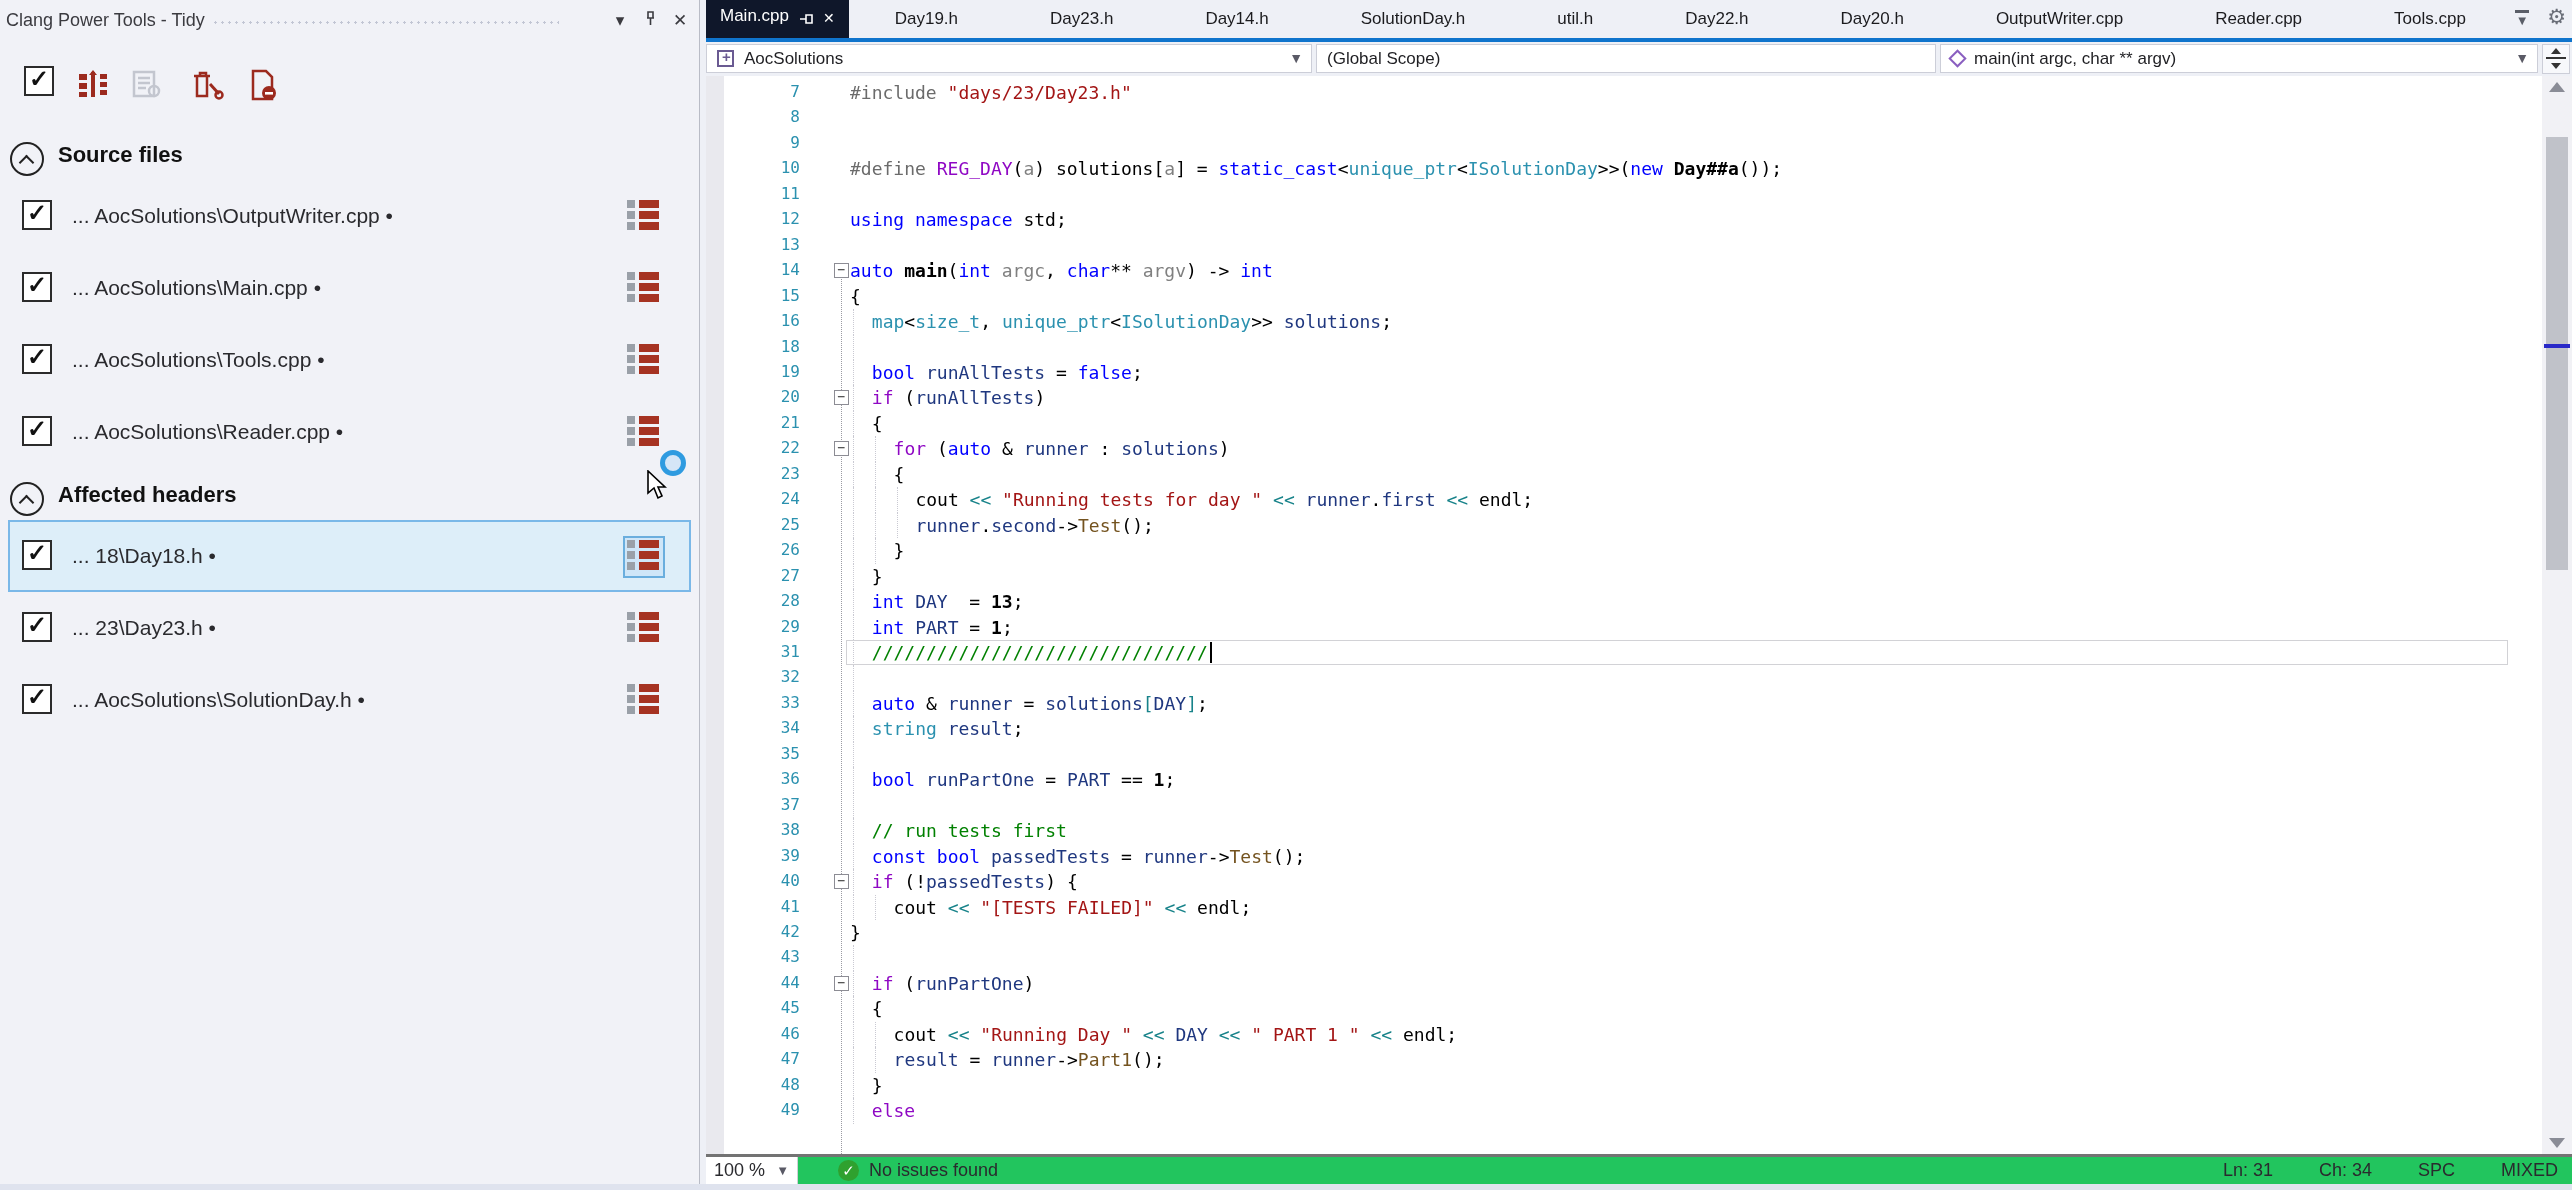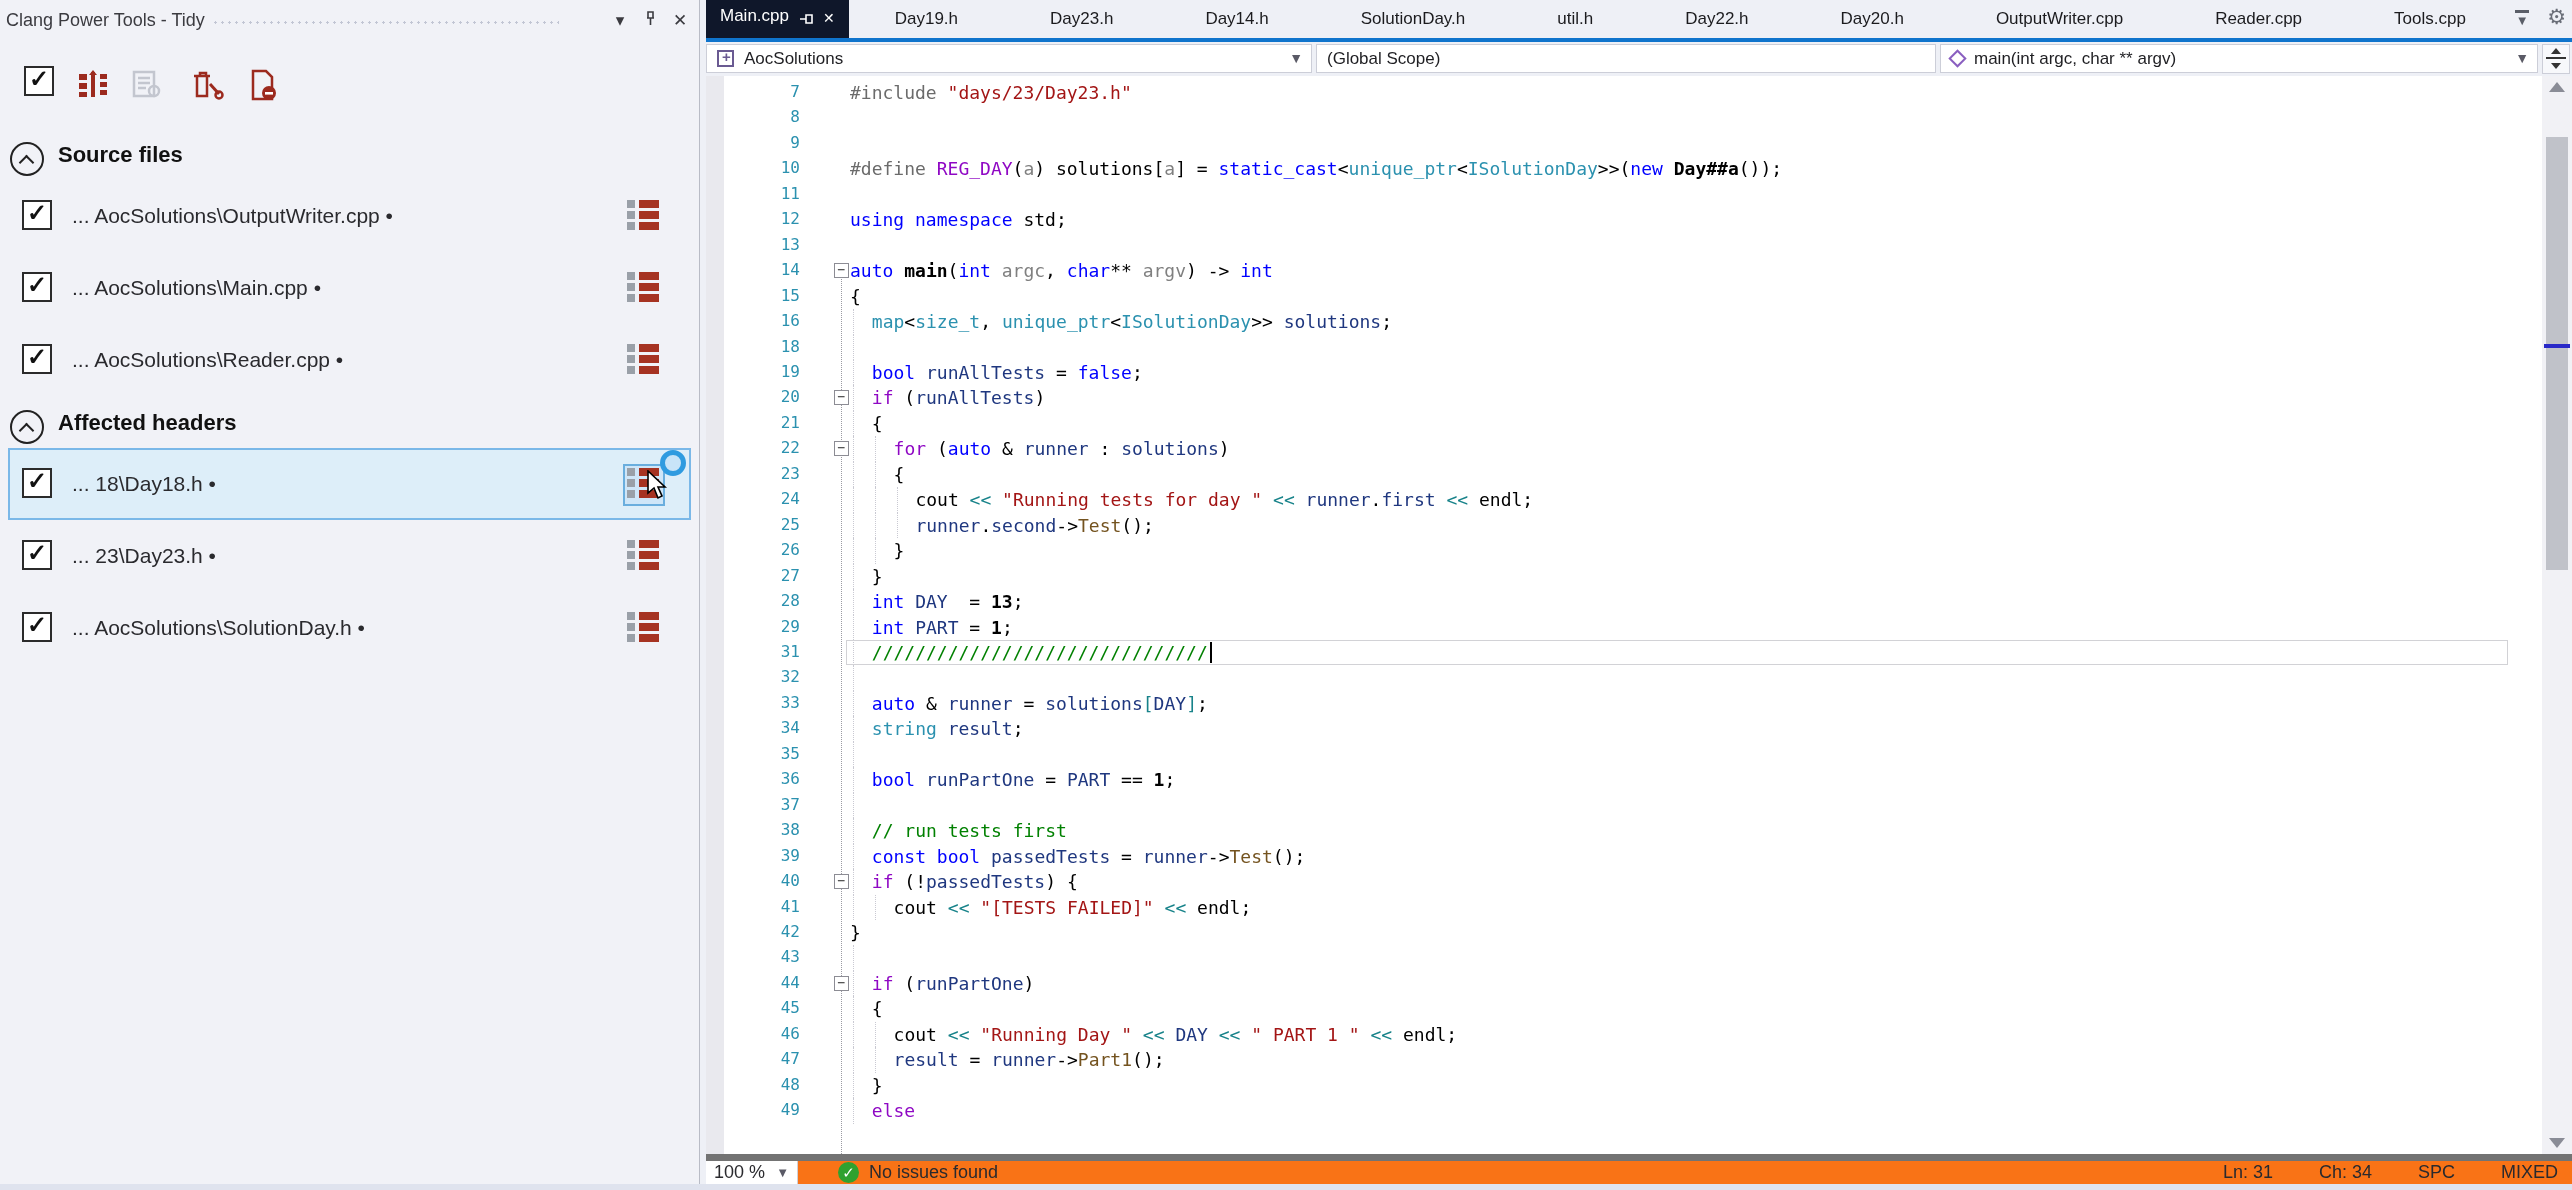--- a/index.html
+++ b/index.html
@@ -86,22 +86,22 @@
 
   
   #vscroll { position:absolute; right:0; top:0; bottom:0; width:30px; background:#f1f1f5; }
   .sb-arrow { position:absolute; left:7px; width:0; height:0; border:8px solid transparent; }
   .sb-up { top:6px; border-bottom:10px solid #8a8c96; border-top:none; }
   .sb-dn { bottom:6px; border-top:10px solid #8a8c96; border-bottom:none; }
   #sb-thumb { position:absolute; left:4px; width:22px; top:61px; height:433px; background:#c0c2c9; }
   #sb-caret-mark { position:absolute; left:2px; right:2px; top:268px; height:4px; background:#2929c8; }
 
   
-  #healthbar { position:absolute; left:0; right:0; bottom:0; height:30px; background:#f97316;
-               border-top:7px solid #737373; display:flex; align-items:center; font-size:18px; color:#2a2a2e; }
+  #healthbar { position:absolute; left:0; right:0; bottom:0; height:30px; background:#22c55e;
+               border-top:3px solid #737373; display:flex; align-items:center; font-size:18px; color:#2a2a2e; }
   #zoombox { width:92px; height:100%; background:#fff; border-right:1px solid #d0d0d6;
              display:flex; align-items:center; padding:0 8px; gap:14px; position:relative; }
   #zoombox .arrow { color:#5a5a66; font-size:13px; position:absolute; right:8px; }
   .okcirc { width:21px; height:21px; border-radius:50%; background:#2fa12f; color:#fff; font-size:15px;
             line-height:21px; text-align:center; margin:0 10px 0 40px; }
   #status-right { margin-left:auto; display:flex; gap:46px; padding-right:14px; }
 
   #bottomstrip { position:absolute; left:0; right:0; bottom:0; height:6px; background:#dfe3ee; }
 
   
@@ -173,20 +173,38 @@
           </span>
           <span class="lrow">
             <i class="sq"></i>
             <i class="bar"></i>
           </span>
         </div>
       </div>
       <div class="prow">
         <div class="cb"></div>
         <span class="prow-label">... AocSolutions\Main.cpp •</span>
+        <div class="list-ic">
+          <span class="lrow">
+            <i class="sq"></i>
+            <i class="bar"></i>
+          </span>
+          <span class="lrow">
+            <i class="sq"></i>
+            <i class="bar"></i>
+          </span>
+          <span class="lrow">
+            <i class="sq"></i>
+            <i class="bar"></i>
+          </span>
+        </div>
+      </div>
+      <div class="prow">
+        <div class="cb"></div>
+        <span class="prow-label">... AocSolutions\Tools.cpp •</span>
         <div class="list-ic">
           <span class="lrow">
             <i class="sq"></i>
             <i class="bar"></i>
           </span>
           <span class="lrow">
             <i class="sq"></i>
             <i class="bar"></i>
           </span>
           <span class="lrow">

